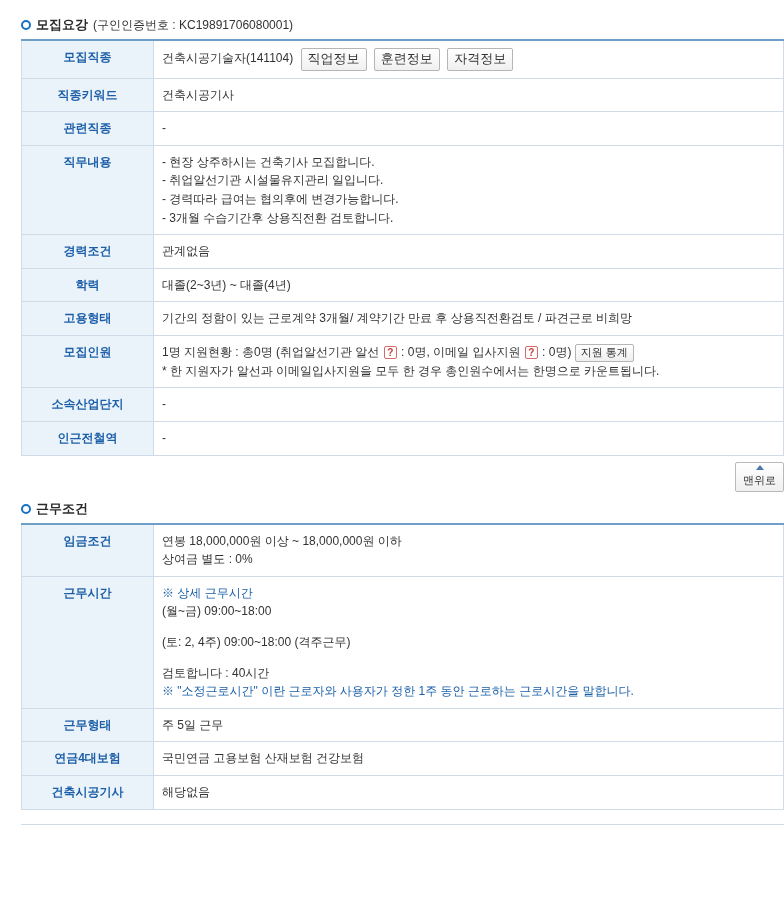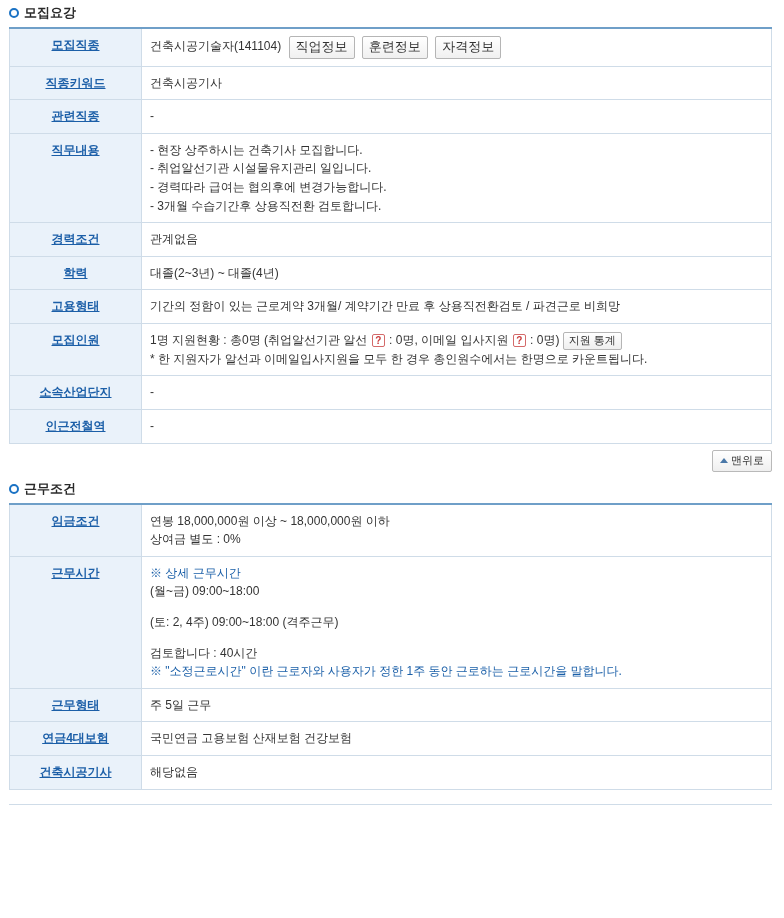--- a/index.html
+++ b/index.html
@@ -7,21 +7,21 @@
     margin: 0; padding: 0;
     background: #ffffff;
     font-family: "Liberation Sans", sans-serif;
     font-size: 12px;
     color: #333333;
   }
   .page {
     width: 784px;
     min-height: 918px;
     position: relative;
-    padding: 0;
+    padding: 12px;
     border-radius: 20px;
   }
   .section-head {
     display: flex;
     align-items: center;
     gap: 5px;
     padding: 4px 0 5px 9px;
     font-size: 13px;
     font-weight: bold;
     color: #2a2a2a;
@@ -54,21 +54,20 @@
     line-height: 1.55;
   }
   td.th {
     width: 132px;
     background: #eaf2fa;
     color: #1c5fa8;
     font-weight: bold;
     text-align: center;
     vertical-align: middle;
     border-left: none;
-    text-decoration: underline;
   }
   td.td {
     background: #ffffff;
     border-right: none;
   }
   .btn {
     display: inline-block;
     border: 1px solid #b5b5b5;
     background: linear-gradient(#ffffff, #f0f0f0);
     border-radius: 2px;
@@ -143,20 +142,21 @@
     border: 1px solid #b9b9b9;
     background: linear-gradient(#ffffff,#efefef);
     border-radius: 2px;
     font-size: 11px;
     padding: 2px 7px 3px 7px;
     color: #333;
     cursor: pointer;
     display: inline-flex;
     align-items: center;
     gap: 3px;
+    flex-direction: column;
   }
   .caret-up {
     width: 0; height: 0;
     border-left: 4px solid transparent;
     border-right: 4px solid transparent;
     border-bottom: 5px solid #4a78a8;
     display: inline-block;
   }
   .bottom-pad { height: 14px; }
   .footer-stub {
@@ -167,20 +167,21 @@
   }
 </style>
 </head>
 <body>
 
 <div class="page">
 
   <div class="section-head">
     <span class="bullet-icon"></span>
     <span>모집요강</span>
+    <span class="sub">(구인인증번호 : KC19891706080001)</span>
   </div>
 
   <table class="tbl">
     <tbody>
         <tr>
       <td class="th">모집직종</td>
       <td class="td">
         <span>건축시공기술자(141104)</span>
         <span class="btn">직업정보</span>
         <span class="btn">훈련정보</span>

